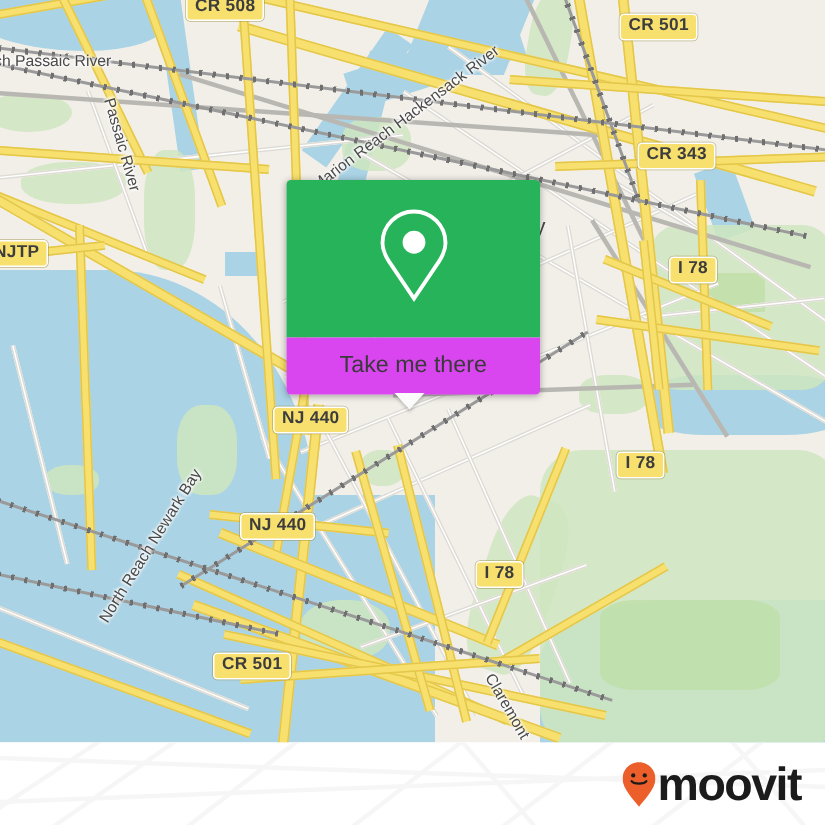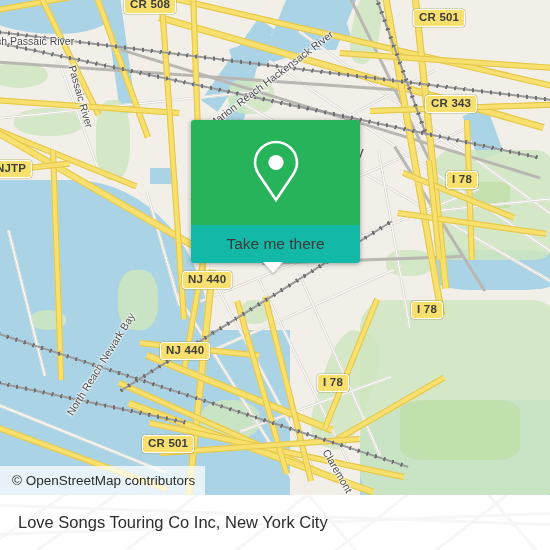--- a/index.html
+++ b/index.html
@@ -122,21 +122,21 @@
     background: #27b35a;
     border-radius: 3px 3px 0 0;
     display: flex;
     align-items: center;
     justify-content: center;
   }
   #popup-foot {
     position: absolute;
     left: 0; top: 105px;
     width: 169px; height: 38px;
-    background: #14b8a6;
+    background: #d946ef;
     border-radius: 0 0 3px 3px;
     display: flex;
     align-items: center;
     justify-content: center;
   }
   #popup-foot span {
     color: #3a3a3a;
     font-size: 15.5px;
   }
   #popup-tail {
@@ -338,37 +338,42 @@
             <circle cx="26" cy="24.5" r="7.6" fill="#ffffff"></circle>
           </svg>
         </span>
       </div>
       <div id="popup-foot">
         <span>Take me there</span>
       </div>
       <div id="popup-tail"></div>
     </div>
 
-    <div id="attrib">
-      <span>© OpenStreetMap contributors</span>
-    </div>
   </div>
 
   <div id="bottombar">
     <svg id="bottombar-watermark" viewBox="0 0 550 55" preserveAspectRatio="none" aria-hidden="true">
       <g stroke="#eeeeee" stroke-width="3" fill="none">
         <path d="M-10 50 L80 -10"></path>
         <path d="M30 60 L130 -10"></path>
         <path d="M120 60 L210 -10"></path>
         <path d="M230 60 L320 -10"></path>
         <path d="M330 60 L420 -10"></path>
         <path d="M430 60 L520 -10"></path>
         <path d="M-10 10 L560 30"></path>
         <path d="M-10 40 L560 18"></path>
         <path d="M300 -10 L360 60"></path>
         <path d="M480 -10 L540 60"></path>
       </g>
     </svg>
 
-    <div id="place-title">Love Songs Touring Co Inc, New York City</div>
-
+
+    <div id="logo">
+      <svg id="logo-mark" viewBox="0 0 40 54" aria-hidden="true">
+        <path d="M20 0C9 0 0 9 0 20c0 12 14 26 20 34 6-8 20-22 20-34C40 9 31 0 20 0z" fill="#ec5f2a"></path>
+        <circle cx="13" cy="16" r="2.6" fill="#1b1b1b"></circle>
+        <circle cx="27" cy="16" r="2.6" fill="#1b1b1b"></circle>
+        <path d="M11 23c2.6 4 15.4 4 18 0" stroke="#1b1b1b" stroke-width="2.6" fill="none" stroke-linecap="round"></path>
+      </svg>
+      <span id="logo-text">moovit</span>
+    </div>
   </div>
 </div>
 
 </body></html>

